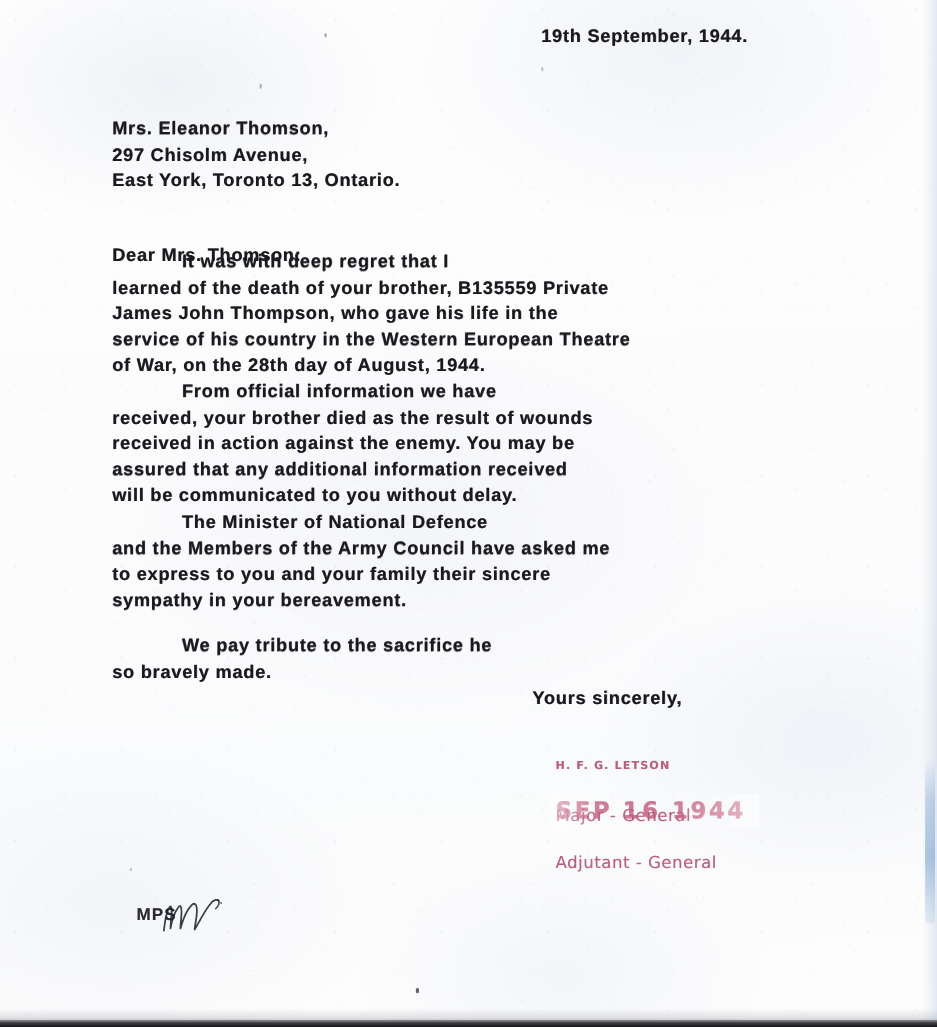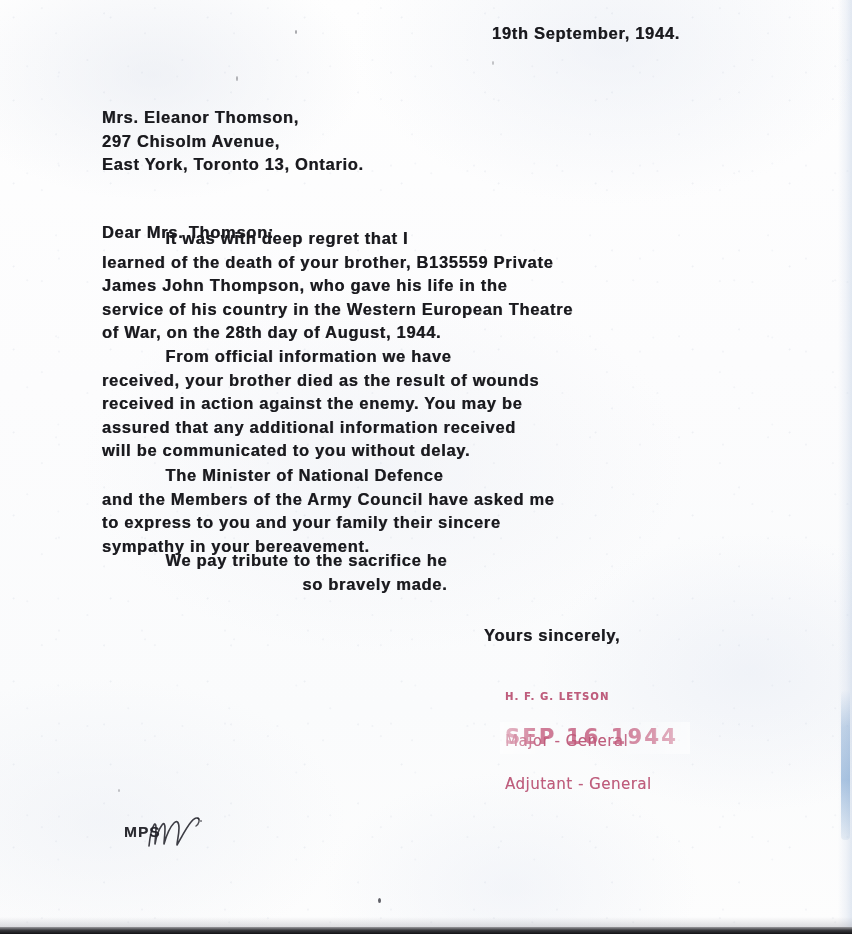--- a/index.html
+++ b/index.html
@@ -99,21 +99,21 @@
 
   
   .ink-light { color: #2a2a30; text-shadow: 0.35px 0 0 rgba(45,45,52,0.30), 0 0.4px 0.5px rgba(60,60,70,0.24); padding-left: 24px; }
 
   #date-line     { top: 22px;  left: 492px; }
   #address-block { top: 106px; left: 102px; }
   #salutation    { top: 185px; left: 102px; margin-top: 36px; }
   #para-1        { top: 227px; left: 102px; }
   #para-2        { top: 345px; left: 102px; }
   #para-3        { top: 464px; left: 102px; }
-  #para-4        { top: 549px; left: 102px; text-align: right; }
+  #para-4        { top: 576px; left: 102px; }
   #closing       { top: 624px; left: 484px; }
   #signature-block { top: 769px; left: 460px; }
   #initials      { top: 820px; left: 100px; font-size: 15.5px; letter-spacing: 1px; }
 
   
   .stamp {
     position: absolute;
     white-space: pre;
     text-align: left;
     color: #b8476b;

